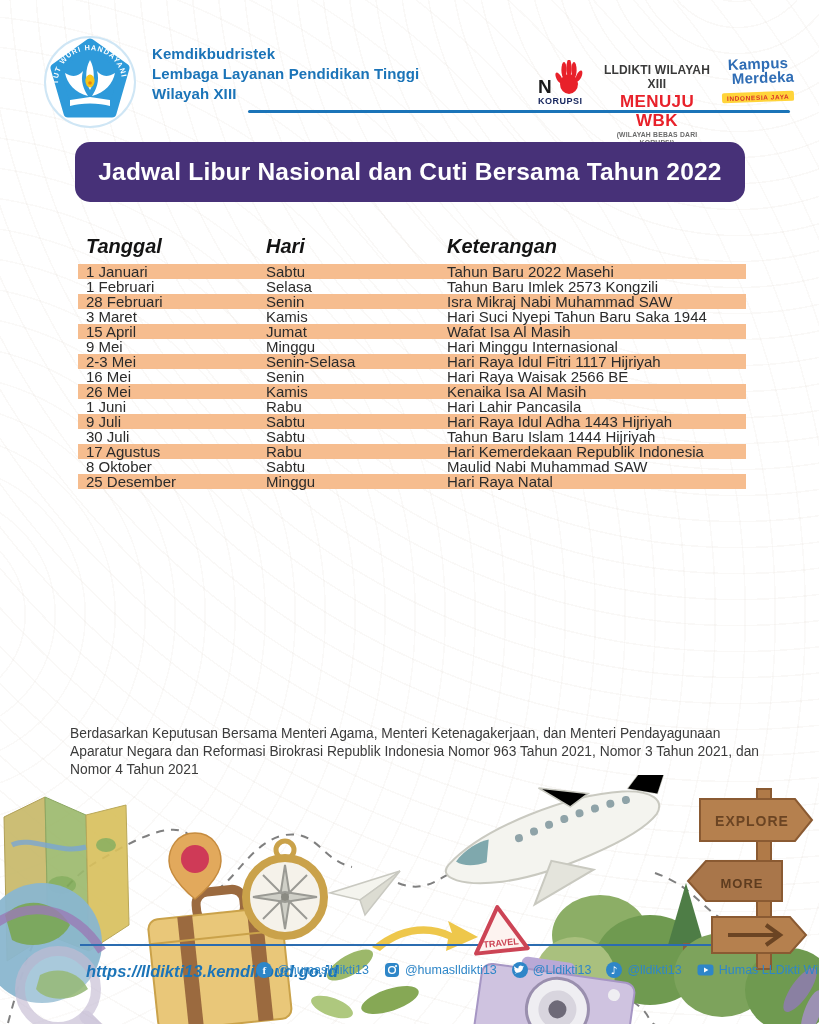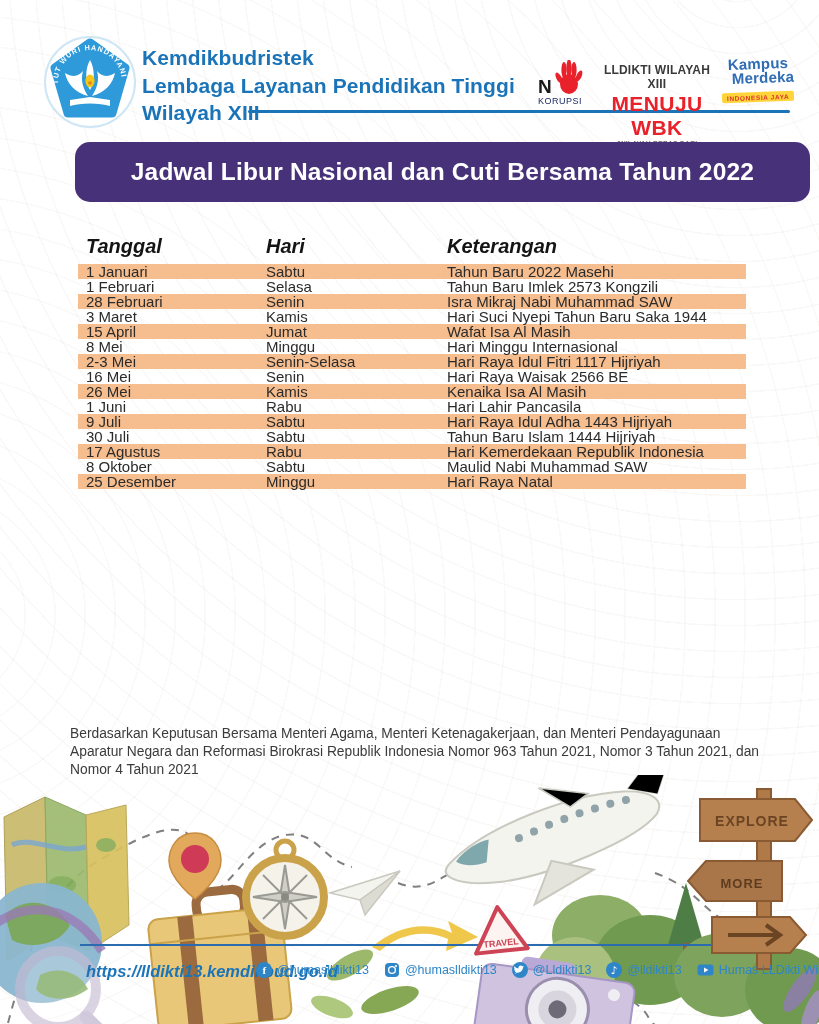--- a/index.html
+++ b/index.html
@@ -6,36 +6,36 @@
   .page{
     position:relative;width:819px;height:1024px;margin:0 auto;overflow:hidden;
     font-family:"Liberation Sans",sans-serif;
     background:
       repeating-radial-gradient(circle at 90% -5%, rgba(205,192,178,.10) 0 1.5px, transparent 1.5px 26px),
       repeating-radial-gradient(circle at -8% 60%, rgba(205,192,178,.09) 0 1.5px, transparent 1.5px 30px),
       #ffffff;
   }
   
   .logo{position:absolute;left:44px;top:36px;width:92px;height:92px;}
-  .org{position:absolute;left:142px;top:44px;color:#1b74b8;font-size:21px;font-weight:700;line-height:1.32;letter-spacing:.1px;}
+  .org{position:absolute;left:152px;top:44px;color:#1b74b8;font-size:15px;font-weight:700;line-height:1.32;letter-spacing:.1px;}
   .head-underline{position:absolute;left:248px;top:110px;width:542px;height:2.5px;background:#1b74b8;border-radius:2px;}
   .badge-nokorupsi{position:absolute;left:536px;top:60px;width:64px;height:54px;}
   .nk-n{position:absolute;left:2px;top:16px;font-size:19px;font-weight:800;color:#1a1a1a;}
   .nk-hand{position:absolute;left:16px;top:0px;}
-  .nk-bottom{position:absolute;left:2px;top:36px;font-size:9px;font-weight:400;color:#15255c;letter-spacing:.5px;}
+  .nk-bottom{position:absolute;left:2px;top:36px;font-size:9px;font-weight:700;color:#15255c;letter-spacing:.5px;}
   .badge-wbk{position:absolute;left:600px;top:64px;width:114px;text-align:center;line-height:1.15;}
   .wbk1{font-size:12px;font-weight:700;color:#3a3a3a;letter-spacing:.2px;}
-  .wbk2{font-size:21px;font-weight:800;color:#e8212a;letter-spacing:.4px;}
+  .wbk2{font-size:17px;font-weight:800;color:#e8212a;letter-spacing:.4px;}
   .wbk3{font-size:6.8px;font-weight:700;color:#6a6a6a;letter-spacing:.2px;}
   .badge-kampus{position:absolute;left:718px;top:57px;width:80px;text-align:center;}
   .km1{display:block;font-size:15px;font-weight:800;color:#2f6db5;line-height:.95;transform:rotate(-2deg);letter-spacing:.2px;}
   .km2{display:block;font-size:15px;font-weight:800;color:#2f6db5;line-height:.95;transform:rotate(-2deg) translateX(5px);letter-spacing:.2px;}
   .km3{display:inline-block;margin-top:3px;font-size:6.5px;font-weight:800;color:#d8342b;background:#ffd43a;padding:1.5px 5px;border-radius:2px;transform:rotate(-2deg);letter-spacing:.6px;}
   
-  .banner{position:absolute;left:75px;top:142px;width:735px;height:60px;background:#473178;border-radius:15px;
+  .banner{position:absolute;left:75px;top:142px;width:670px;height:60px;background:#473178;border-radius:15px;
     display:flex;align-items:center;justify-content:center;}
   .banner span{color:#ffffff;font-size:24.5px;font-weight:800;letter-spacing:.2px;}
   
   .holiday-table{position:absolute;left:78px;top:228px;width:668px;}
   .thead{display:flex;height:36px;align-items:center;font-size:20px;font-weight:800;color:#141414;font-style:italic;}
   .trow{display:flex;height:15px;align-items:center;font-size:15px;color:#2b2b2b;}
   .trow.orange{background:#f6bd8f;}
   .tcell,.hcell{padding-left:8px;box-sizing:border-box;}
   .c0{width:180px;flex:0 0 180px;}
   .c1{width:181px;flex:0 0 181px;}
@@ -135,21 +135,21 @@
           <div class="tcell c0">3 Maret</div>
           <div class="tcell c1">Kamis</div>
           <div class="tcell c2">Hari Suci Nyepi Tahun Baru Saka 1944</div>
         </div>
         <div class="trow orange">
           <div class="tcell c0">15 April</div>
           <div class="tcell c1">Jumat</div>
           <div class="tcell c2">Wafat Isa Al Masih</div>
         </div>
         <div class="trow plain">
-          <div class="tcell c0">8 Mei</div>
+          <div class="tcell c0">9 Mei</div>
           <div class="tcell c1">Minggu</div>
           <div class="tcell c2">Hari Minggu Internasional</div>
         </div>
         <div class="trow orange">
           <div class="tcell c0">2-3 Mei</div>
           <div class="tcell c1">Senin-Selasa</div>
           <div class="tcell c2">Hari Raya Idul Fitri 1117 Hijriyah</div>
         </div>
         <div class="trow plain">
           <div class="tcell c0">16 Mei</div>

